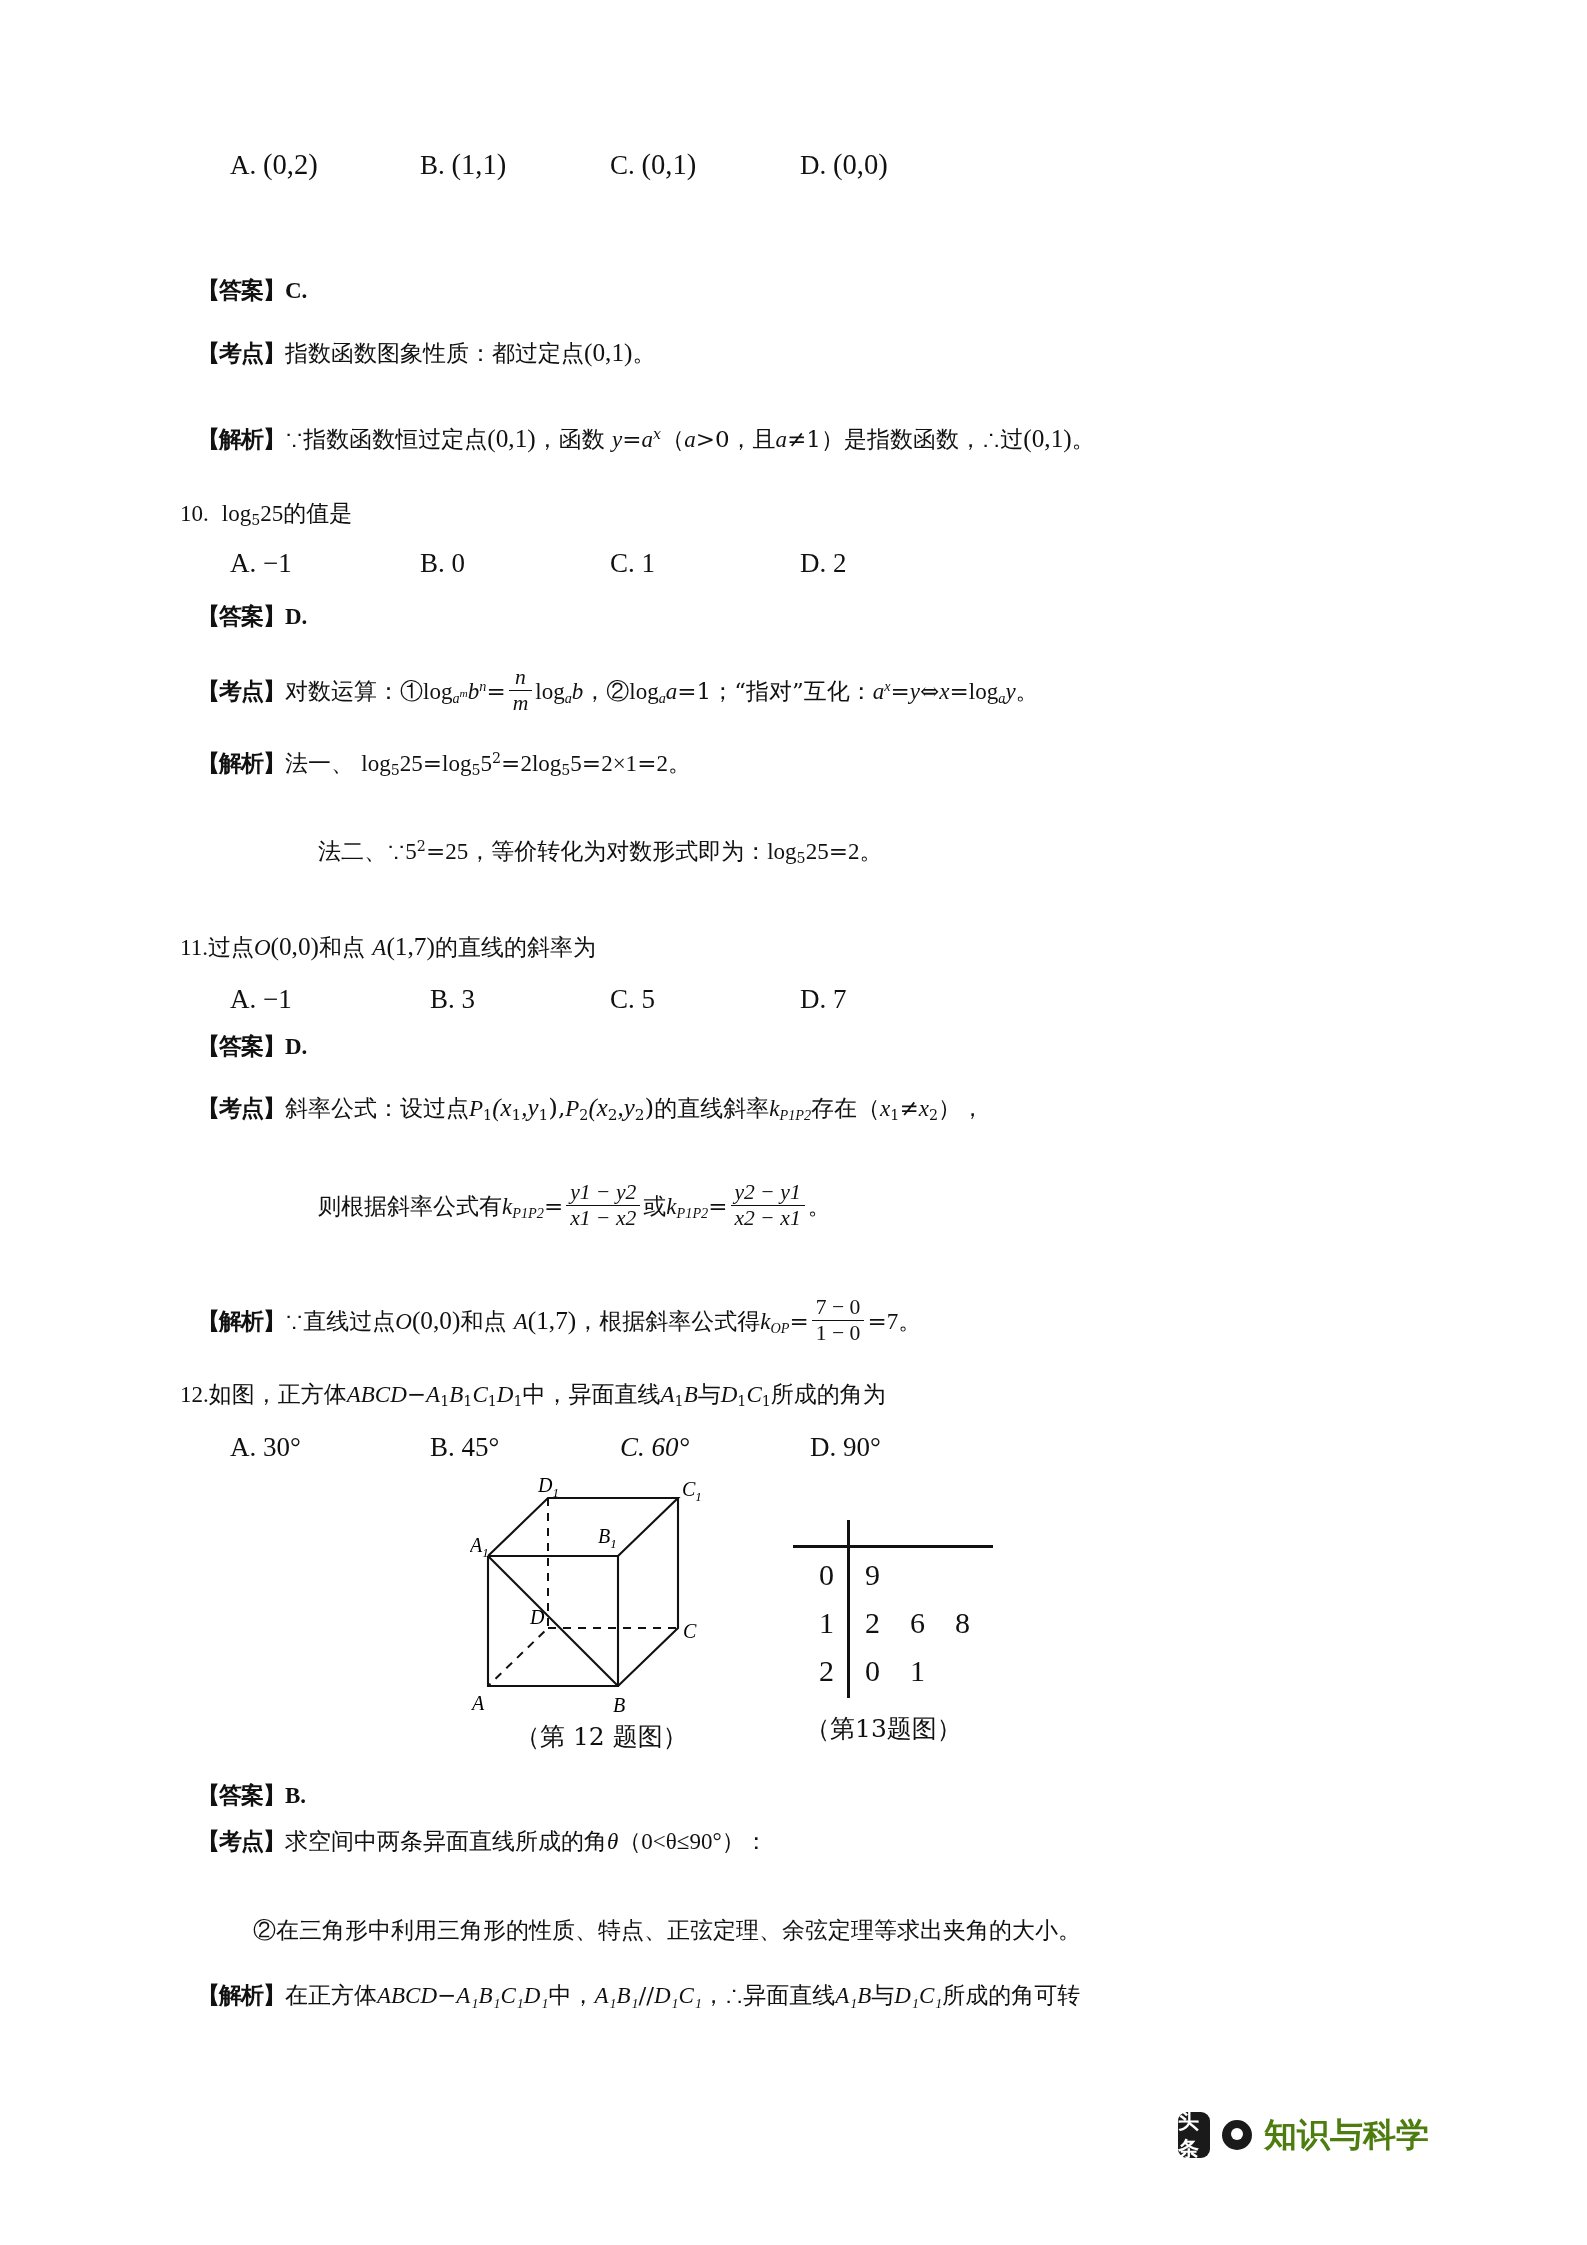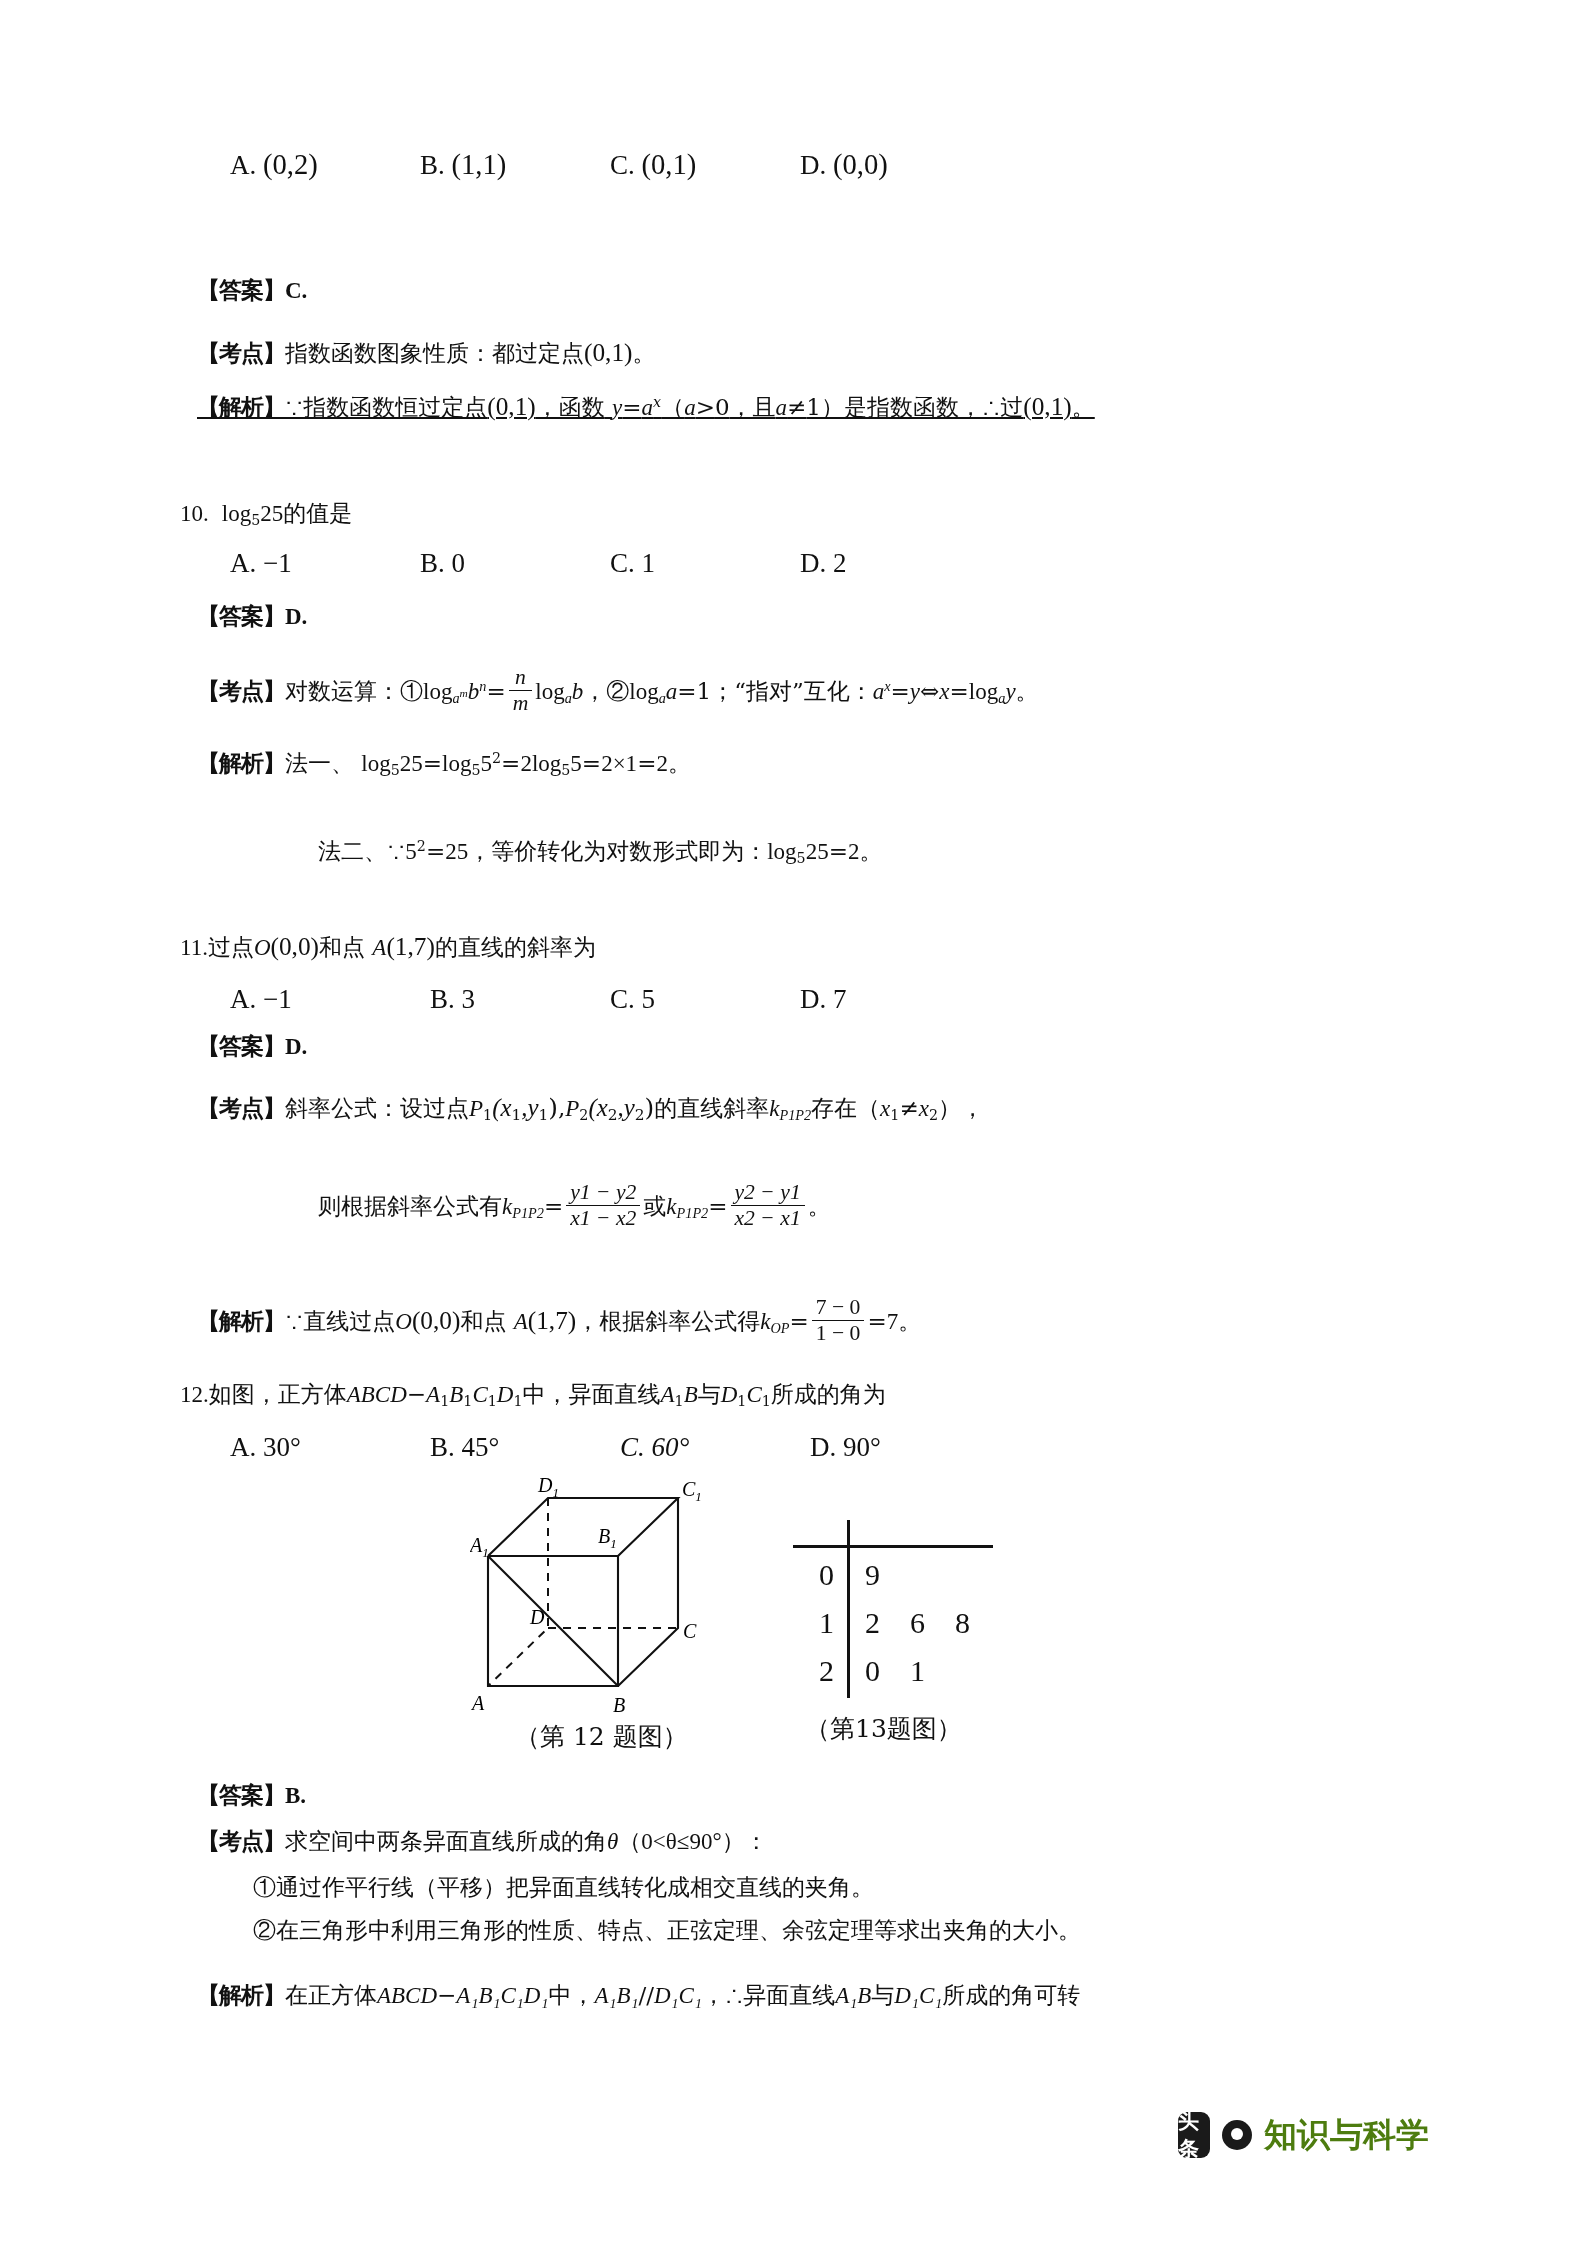--- a/index.html
+++ b/index.html
@@ -83,21 +83,21 @@
   </div>
 
   <div class="line cn" style="left:197px; top:277px;">
     <span class="tag">【答案】</span><span class="num" style="font-weight:700;">C.</span>
   </div>
 
   <div class="line cn" style="left:197px; top:338px;">
     <span class="tag">【考点】</span><span>指数函数图象性质：都过定点</span><span class="num" style="font-size:1.1em;">(0,1)</span><span>。</span>
   </div>
 
-  <div class="line cn" style="left:197px; top:392px;text-decoration:underline;">
+  <div class="line cn" style="left:197px; top:424px;">
     <span class="tag">【解析】</span><span>∵指数函数恒过定点</span><span class="num" style="font-size:1.1em;">(0,1)</span><span>，函数</span>
     <span class="mi">y</span><span>=</span><span class="mi">a</span><sup>x</sup><span>（</span><span class="mi">a</span><span>&gt;</span><span>0</span><span>，且</span><span class="mi">a</span><span>≠</span><span>1</span><span>）是指数函数，</span><span>∴过</span><span class="num" style="font-size:1.1em;">(0,1)</span><span>。</span>
   </div>
 
   <div class="line cn" style="left:180px; top:500px;">
     <span class="num">10.</span>
     <span class="num">&nbsp;</span><span class="num">log</span><sub class="up">5</sub><span class="num">25</span><span>的值是</span>
   </div>
 
   <div class="optrow" style="top:400px;"></div>
@@ -248,21 +248,20 @@
   <div class="figcap" style="left:805px; top:1712px;">（第13题图）</div>
 
   <div class="line cn" style="left:197px; top:1782px;">
     <span class="tag">【答案】</span><span class="num" style="font-weight:700;">B.</span>
   </div>
 
   <div class="line cn" style="left:197px; top:1828px;">
     <span class="tag">【考点】</span><span>求空间中两条异面直线所成的角</span><span class="mi">θ</span><span>（</span><span class="num">0&lt;θ≤90°</span><span>）：</span>
   </div>
 
-  <div class="line cn" style="left:253px; top:1874px;">①通过作平行线（平移）把异面直线转化成相交直线的夹角。</div>
   <div class="line cn" style="left:253px; top:1917px;">②在三角形中利用三角形的性质、特点、正弦定理、余弦定理等求出夹角的大小。</div>
 
   <div class="line cn" style="left:197px; top:1982px;">
     <span class="tag">【解析】</span><span>在正方体</span><span class="mi">ABCD</span><span>−</span><span class="mi">A₁B₁C₁D₁</span><span>中，</span><span class="mi">A₁B₁</span><span>//</span><span class="mi">D₁C₁</span><span>，∴异面直线</span><span class="mi">A₁B</span><span>与</span><span class="mi">D₁C₁</span><span>所成的角可转</span>
   </div>
 
   <div class="wm" style="left:1178px; top:2112px;">
     <span class="wm-badge">头条</span>
     <span class="wm-circle"></span>
     <span class="wm-text">知识与科学</span>

